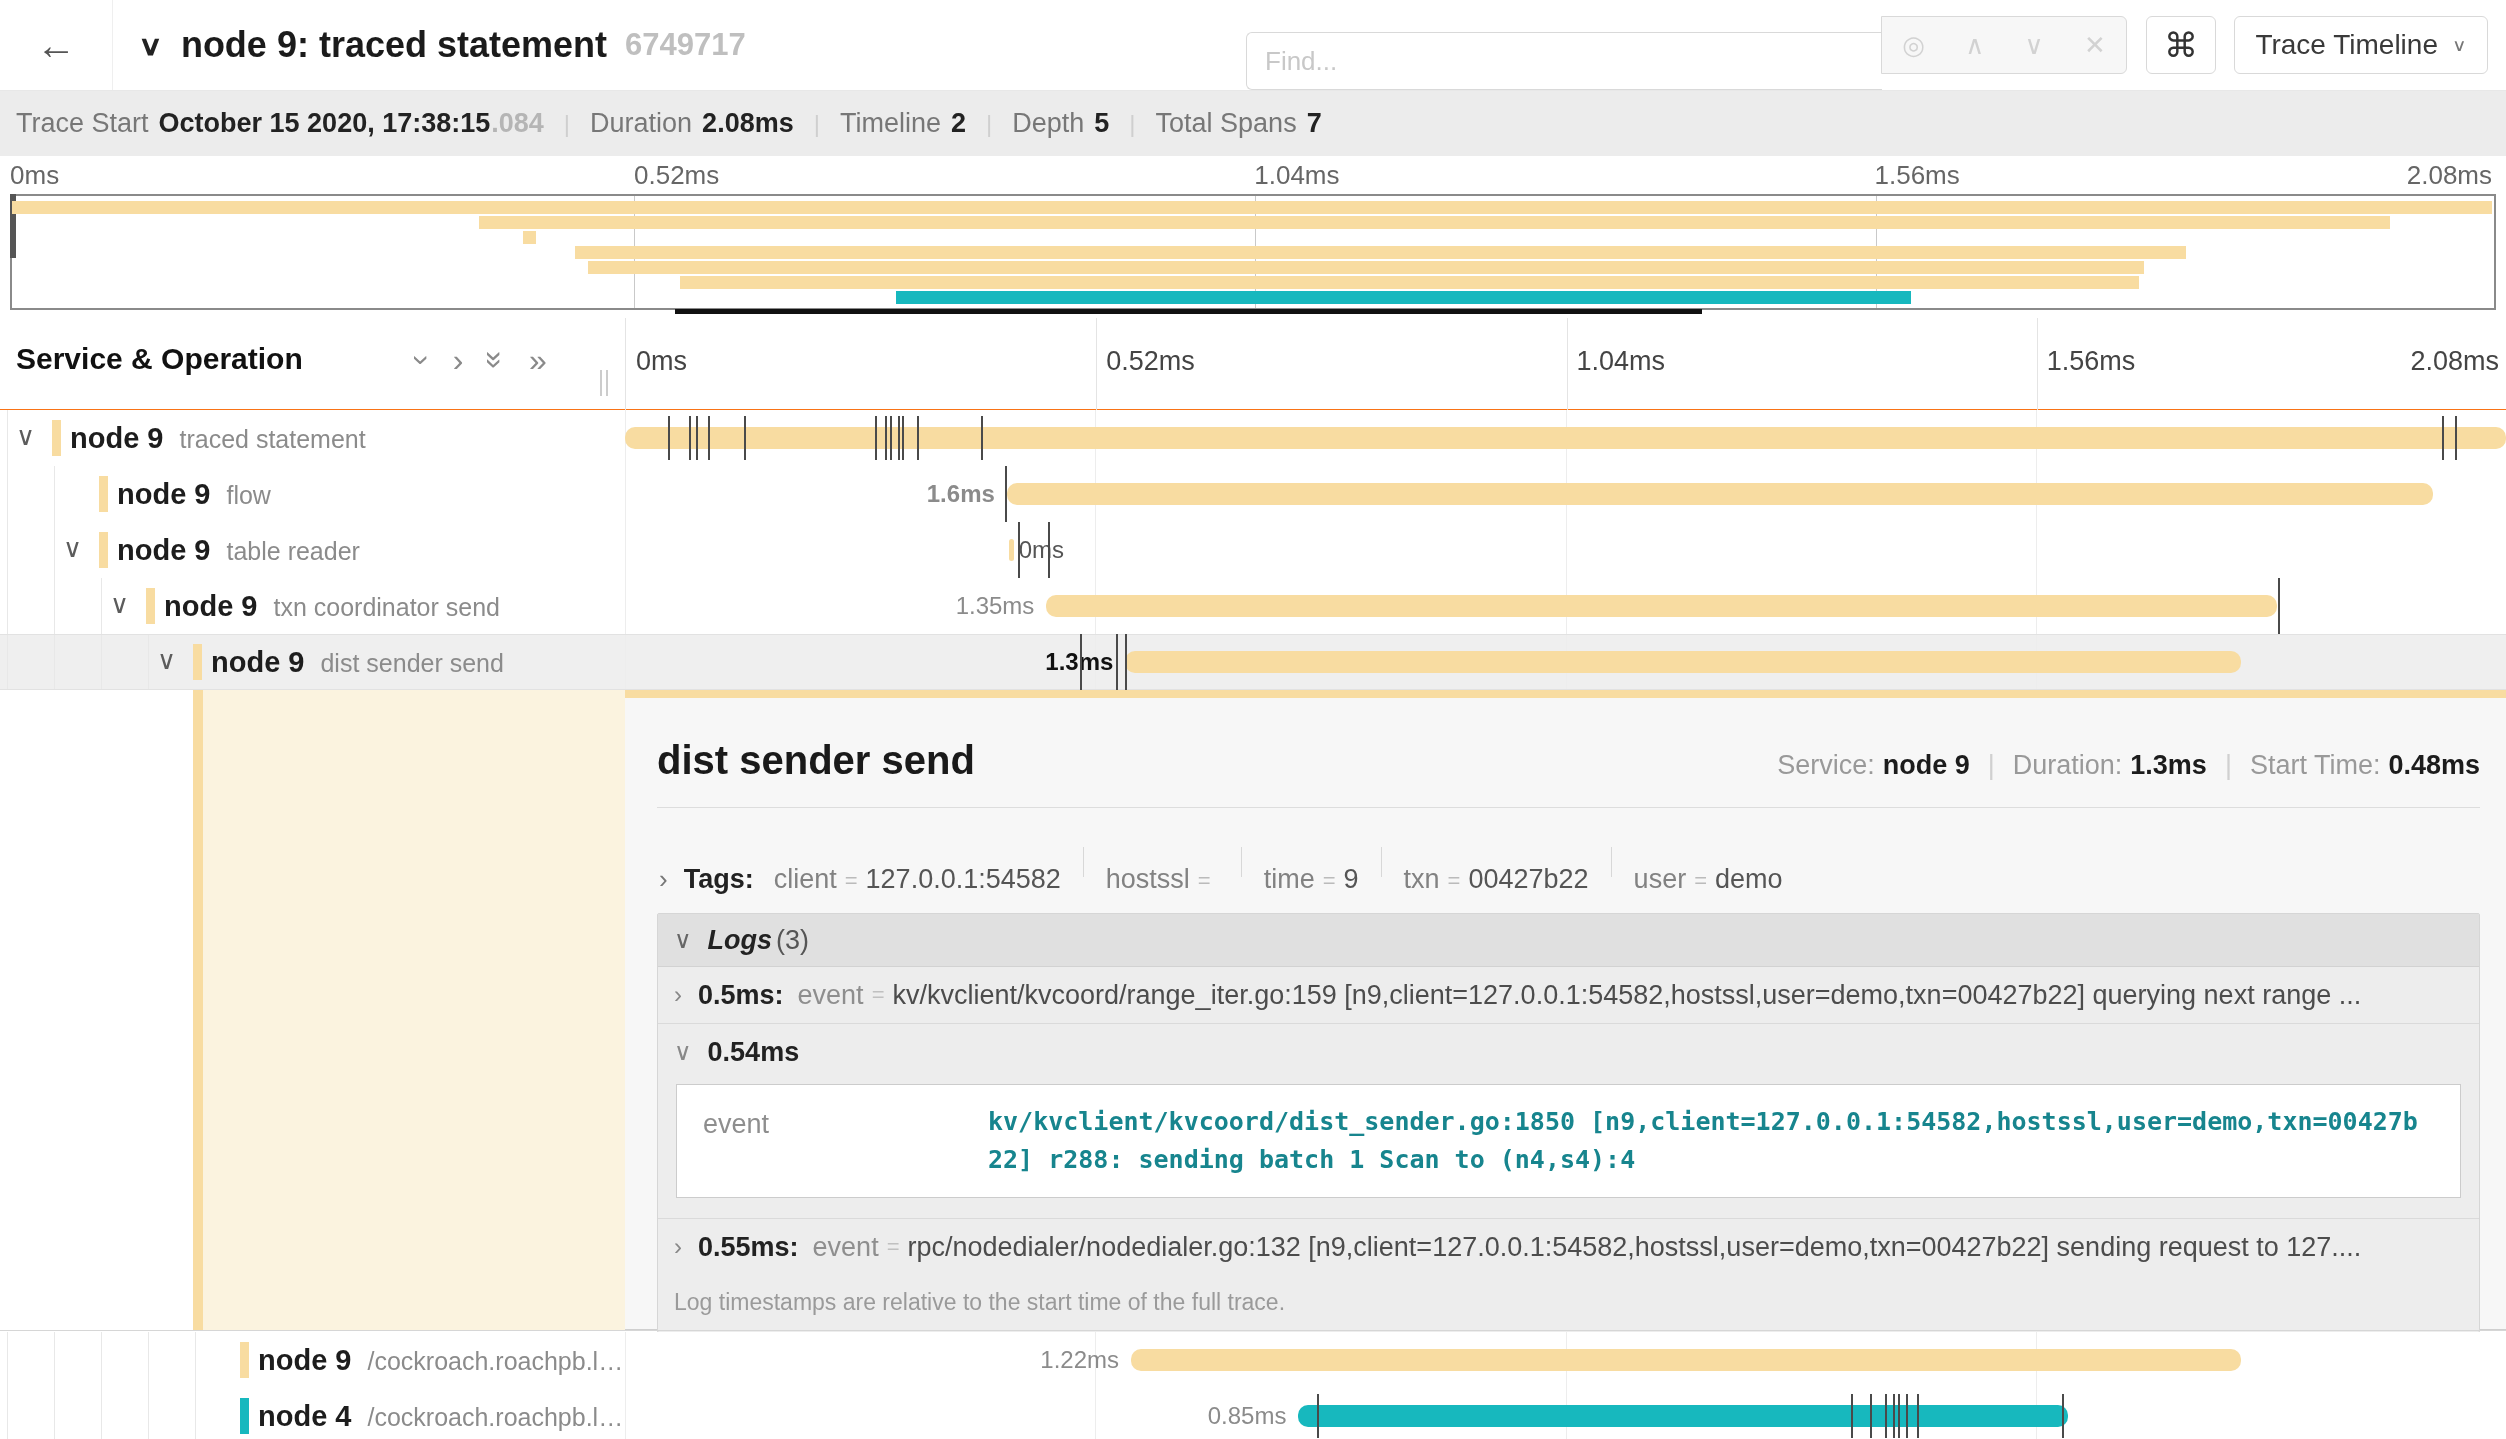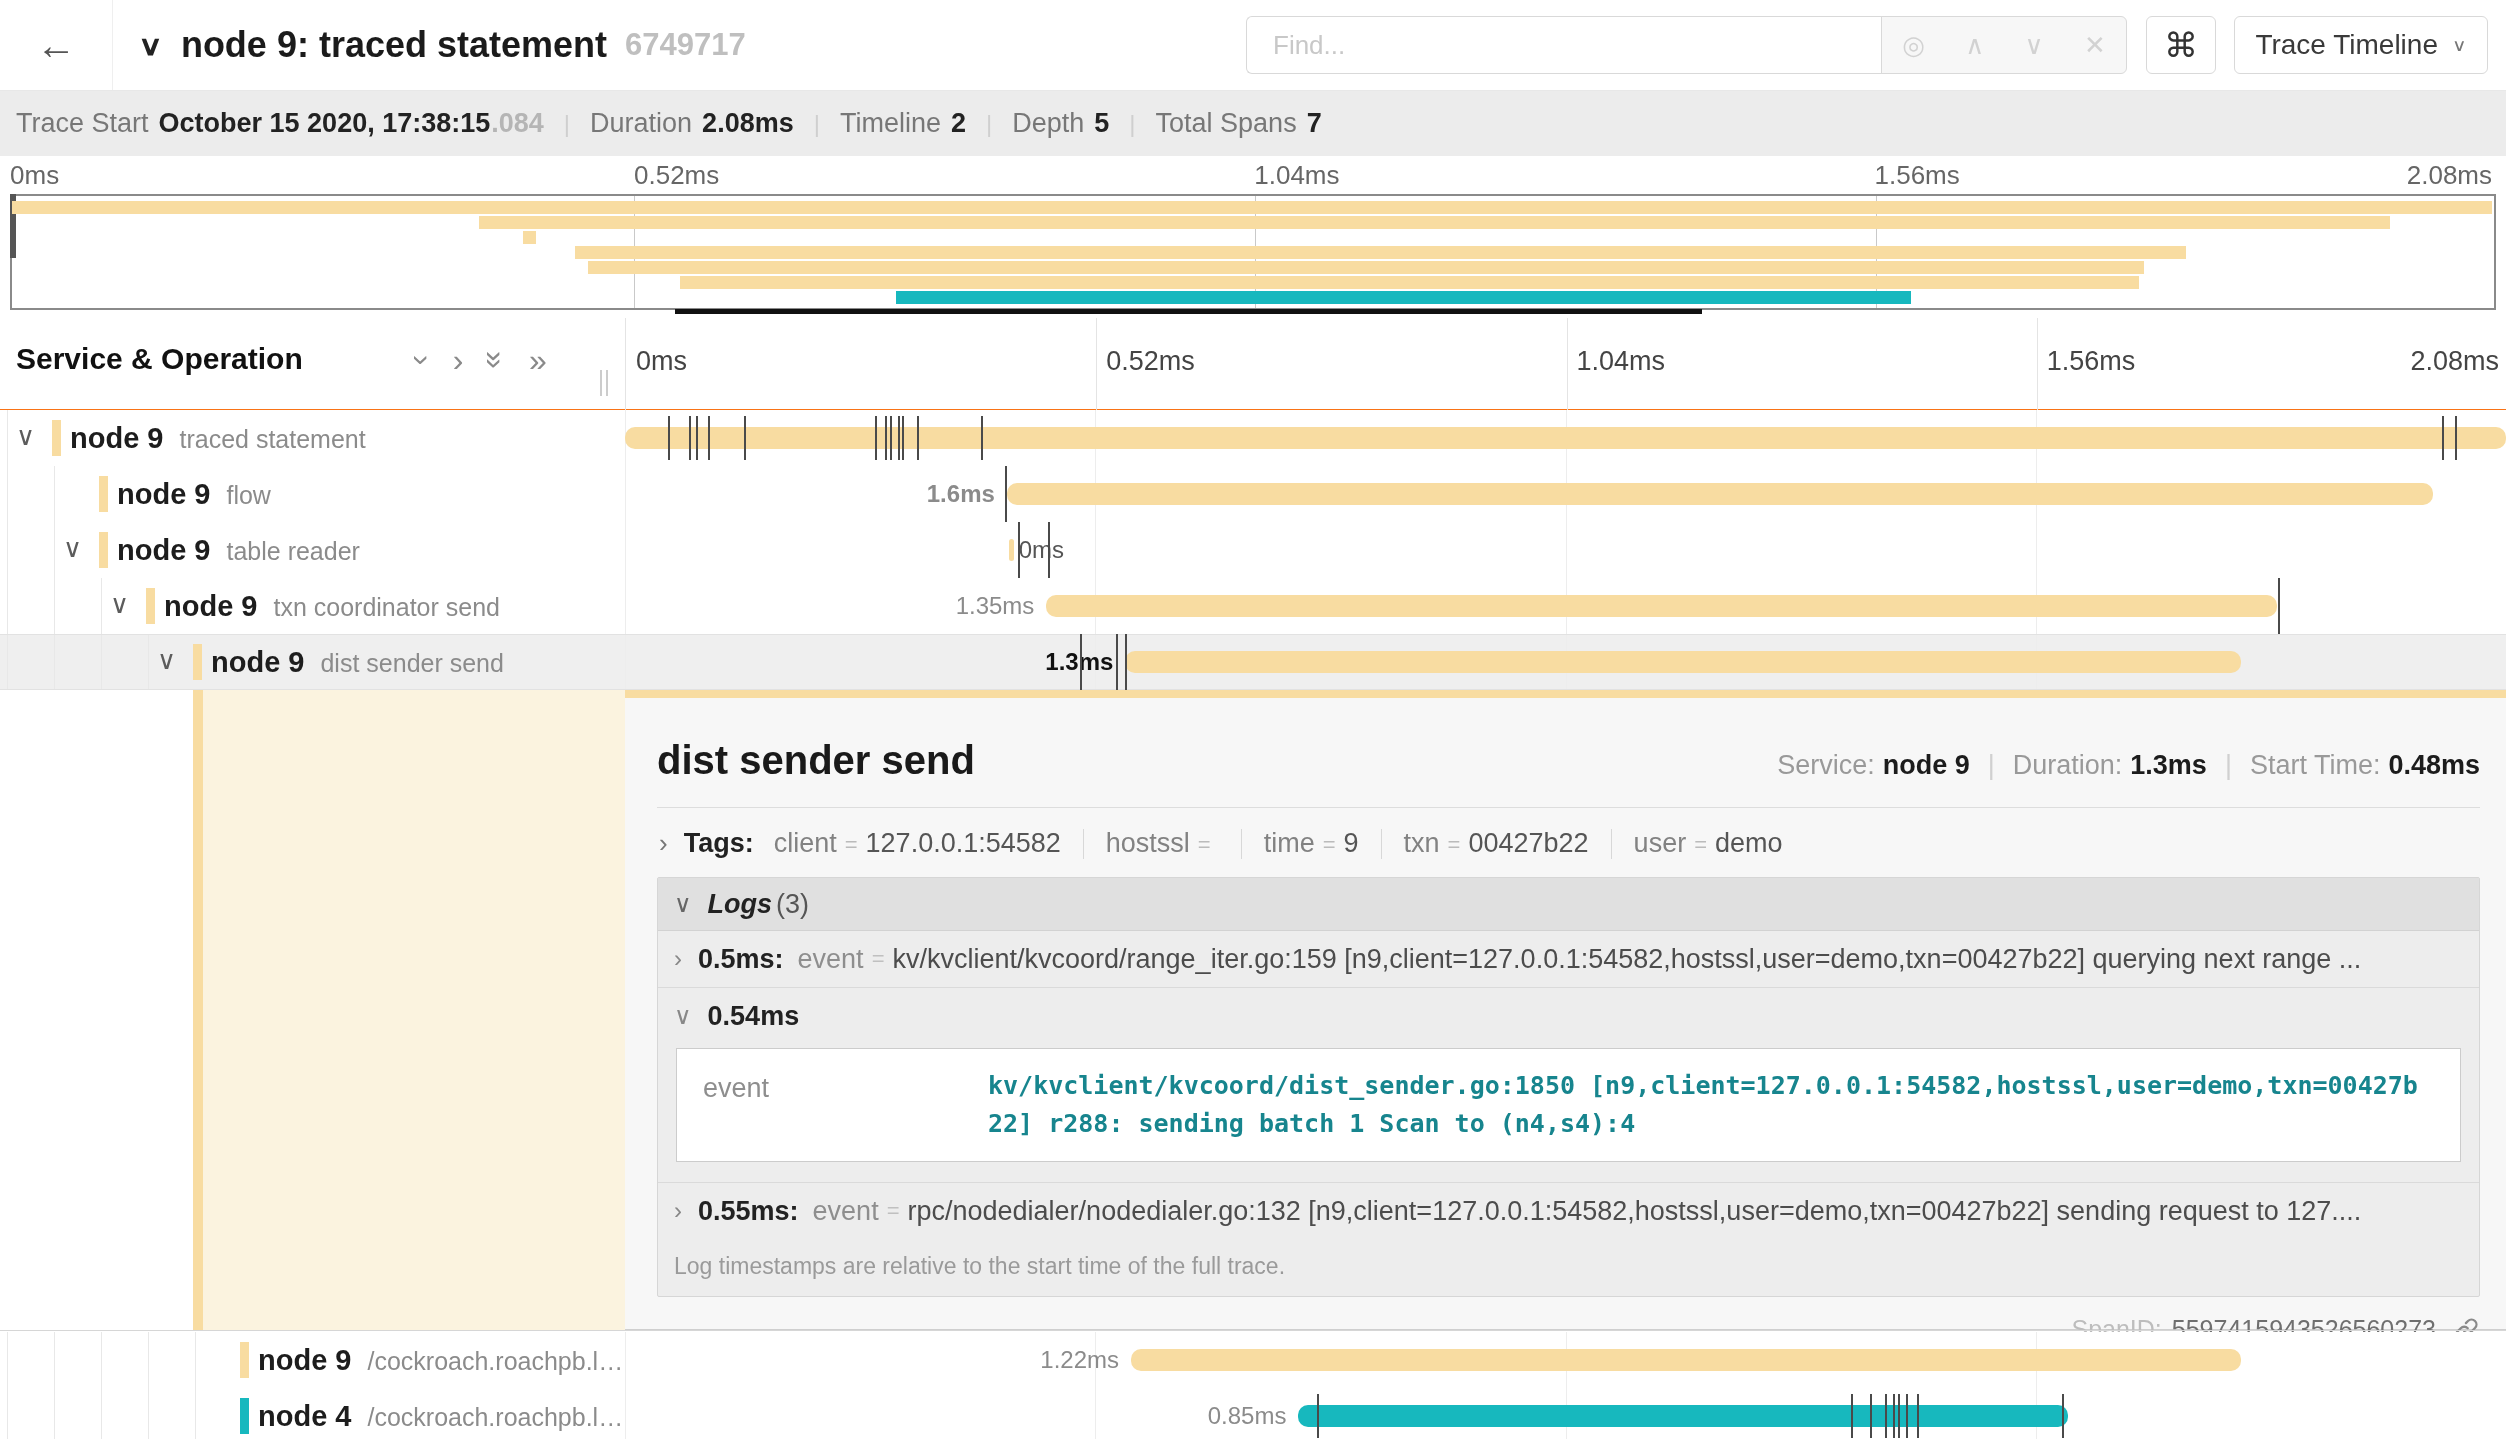--- a/index.html
+++ b/index.html
@@ -5,21 +5,21 @@
   html,body{margin:0;padding:0;background:#fff;overflow:hidden;}
   #app{position:relative;width:2506px;height:1439px;font-family:"Liberation Sans",sans-serif;color:#222;background:#fff;overflow:hidden;}
 
   
   #header{position:absolute;left:0;top:0;width:2506px;height:90px;background:#fff;border-bottom:1px solid #e8e8e8;}
   #back-btn{position:absolute;left:0;top:0;width:112px;height:90px;display:flex;align-items:center;justify-content:center;font-size:40px;color:#555;border-right:1px solid #efefef;cursor:pointer;}
   #title-wrap{position:absolute;left:138px;top:0;height:90px;display:flex;align-items:center;gap:18px;}
   #title-chevron{font-size:34px;color:#222;font-weight:bold;transform:scaleY(.8);}
   #page-title{font-size:36px;font-weight:bold;color:#1b1b1b;white-space:nowrap;}
   #trace-id{font-size:31px;color:#bfbfbf;font-weight:bold;}
-  #find-box{position:absolute;left:1246px;top:16px;width:635px;height:56px;border:1px solid #d9d9d9;border-right:none;border-radius:6px 0 0 6px;background:#fff;padding-left:8px;}
+  #find-box{position:absolute;left:1246px;top:32px;width:635px;height:56px;border:1px solid #d9d9d9;border-right:none;border-radius:6px 0 0 6px;background:#fff;}
   #find-input{width:100%;height:100%;border:none;outline:none;background:transparent;font-size:26px;color:#444;padding:0 18px;box-sizing:border-box;font-family:"Liberation Sans",sans-serif;}
   #find-input::placeholder{color:#c8c8c8;}
   #find-tools{position:absolute;left:1881px;top:16px;width:244px;height:56px;border:1px solid #d9d9d9;border-radius:0 6px 6px 0;background:#f7f7f7;display:flex;align-items:center;justify-content:space-around;color:#d2d2d2;font-size:26px;}
   #find-tools .ftool{cursor:pointer;line-height:1;}
   #kbd-btn{position:absolute;left:2146px;top:16px;width:68px;height:56px;border:1px solid #d9d9d9;border-radius:6px;background:#fff;display:flex;align-items:center;justify-content:center;font-size:34px;color:#333;cursor:pointer;}
   #view-btn{position:absolute;left:2234px;top:16px;width:252px;height:56px;border:1px solid #d9d9d9;border-radius:6px;background:#fff;display:flex;align-items:center;justify-content:center;gap:14px;font-size:28px;color:#3a3a3a;cursor:pointer;}
   #view-btn .vchev{font-size:20px;color:#777;transform:scaleY(.85);}
 
   
   #summary{position:absolute;left:0;top:91px;width:2506px;height:65px;background:#ececec;display:flex;align-items:center;padding-left:16px;box-sizing:border-box;font-size:27px;color:#777;}
@@ -80,21 +80,21 @@
   #overview{display:flex;align-items:baseline;font-size:27px;color:#999;}
   #overview .ov-item b{color:#1c1c1c;margin-left:8px;}
   #overview .ov-sep{color:#d0d0d0;margin:0 18px;}
   #detail-hr{border-bottom:1px solid #ddd;margin-top:24px;}
   #tags-row{display:flex;align-items:baseline;padding:20px 0 18px 2px;font-size:27px;}
   #tags-chev{color:#777;margin-right:16px;font-size:26px;cursor:pointer;}
   #tags-label{font-weight:bold;color:#222;margin-right:20px;cursor:pointer;}
   .tag-item{display:flex;align-items:baseline;white-space:nowrap;}
   .tag-key{color:#828282;}
   .tag-eq{color:#bbb;font-size:22px;margin:0 8px;}
-  .tag-val{color:#555;}
+  .tag-val{color:#555;margin-top:36px;}
   .tag-sep{width:1px;height:30px;background:#d8d8d8;margin:0 22px;align-self:center;}
   #logs-box{background:#ededed;border:1px solid #d6d6d6;border-radius:2px;}
   #logs-head{height:52px;background:#e0e0e0;border-bottom:1px solid #d2d2d2;display:flex;align-items:center;padding-left:16px;font-size:27px;cursor:pointer;}
   #logs-head .lchev{color:#666;margin-right:16px;font-size:24px;}
   #logs-head b{color:#222;margin-right:4px;font-style:italic;}
   #logs-head .lcount{color:#555;}
   .log-row{padding:0 16px;}
   .log-line{height:56px;display:flex;align-items:center;font-size:27px;white-space:nowrap;overflow:hidden;cursor:pointer;}
   .log-line .lc{color:#888;margin-right:16px;font-size:24px;flex:none;}
   .log-line .ltime{font-weight:bold;color:#222;margin-right:14px;flex:none;}

